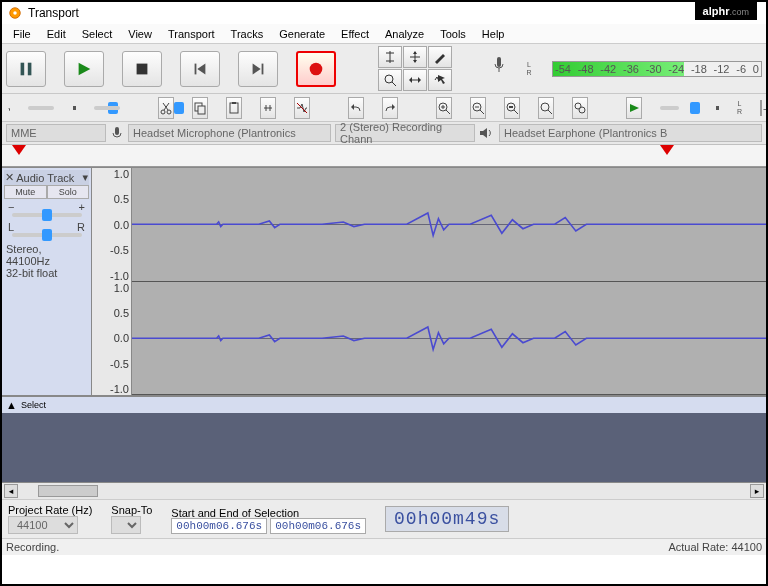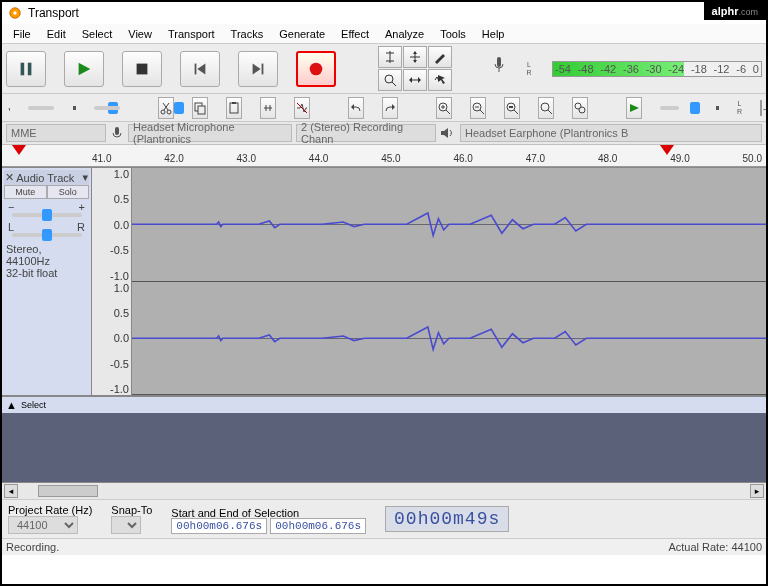--- a/index.html
+++ b/index.html
@@ -1,21 +1,21 @@
 <!DOCTYPE html>
 <html><head>
 <meta charset="utf-8">
 <style>
 * { box-sizing: border-box; margin: 0; padding: 0; font-family: Tahoma, sans-serif; font-size: 11px; }
 body { background: #fff; width: 768px; height: 586px; border: 2px solid #000; position: relative; overflow: hidden; }
 .titlebar { height: 22px; display: flex; align-items: center; padding: 0 6px; background: #fff; }
 .titlebar .appicon { width: 14px; height: 14px; margin-right: 6px; }
 .title-text { flex: 1; font-size: 12px; }
 .winbtns { display: flex; gap: 14px; margin-right: 4px; font-size: 14px; color: #444; }
-.alphr { position: absolute; top: 0; right: 0; background: #000; color: #fff; padding: 2px 8px; font-size: 12px; font-weight: bold; }
+.alphr { position: absolute; top: 0; right: 9px; background: #000; color: #fff; padding: 2px 8px; font-size: 12px; font-weight: bold; }
 .alphr .com { color: #888; font-size: 9px; font-weight: normal; }
 .menubar { height: 20px; display: flex; align-items: center; gap: 2px; padding: 0 4px; border-bottom: 1px solid #ccc; background: #fafafa; }
 .menubar span { padding: 2px 7px; cursor: default; }
 .toolrow { display: flex; align-items: center; background: #ececec; padding: 2px 4px; gap: 18px; border-bottom: 1px solid #c8c8c8; }
 .btn { width: 40px; height: 36px; background: linear-gradient(#fdfdfd,#e4e4e4); border: 1px solid #aaa; border-radius: 3px; display: flex; align-items: center; justify-content: center; cursor: pointer; }
 .btn svg { width: 18px; height: 18px; }
 .smallbtn { width: 24px; height: 22px; background: linear-gradient(#fdfdfd,#e4e4e4); border: 1px solid #aaa; display: flex; align-items: center; justify-content: center; cursor: pointer; }
 .smallbtn svg { width: 14px; height: 14px; }
 .recordbtn { border: 2px solid #e00; background: linear-gradient(#ffe,#fcc); }
 .meter { height: 16px; border: 1px solid #999; background: #f0f0f0; position: relative; flex: 1; }
@@ -297,50 +297,38 @@
 </div>
 
 <div class="devrow">
   <div class="combo" style="width:100px">
       <span>MME</span>
     </div>
   <svg width="14" height="14">
       <rect x="5" y="1" width="4" height="8" rx="2" fill="#555"></rect>
       <path d="M3 7a4 4 0 008 0" stroke="#555" fill="none"></path>
     </svg>
-  <div class="combo" style="width:164px">
+  <div class="combo" style="width:203px">
       <span>Headset Microphone (Plantronics</span>
     </div>
   <div class="combo" style="width:140px">
       <span>2 (Stereo) Recording Chann</span>
     </div>
   <svg width="16" height="14">
       <polygon points="1,5 4,5 8,2 8,12 4,9 1,9" fill="#555"></polygon>
       <path d="M10 4a4 4 0 010 6" stroke="#555" fill="none"></path>
     </svg>
   <div class="combo" style="flex:1">
       <span>Headset Earphone (Plantronics B</span>
     </div>
 </div>
 
 <div class="timeline-ruler">
   <div class="tri-red" style="left:10px"></div>
   <div class="tri-red" style="left:658px"></div>
-  <div class="ruler-labels">
-    <span>41.0</span>
-      <span>42.0</span>
-      <span>43.0</span>
-      <span>44.0</span>
-      <span>45.0</span>
-      <span>46.0</span>
-      <span>47.0</span>
-      <span>48.0</span>
-      <span>49.0</span>
-      <span>50.0</span>
-  </div>
 </div>
 
 <div class="track-area">
   <div class="track-panel">
     <div class="namebar">
       <span>✕</span>
       <span style="flex:1">Audio Track</span>
       <span>▾</span>
     </div>
     <div class="mutesolo">

